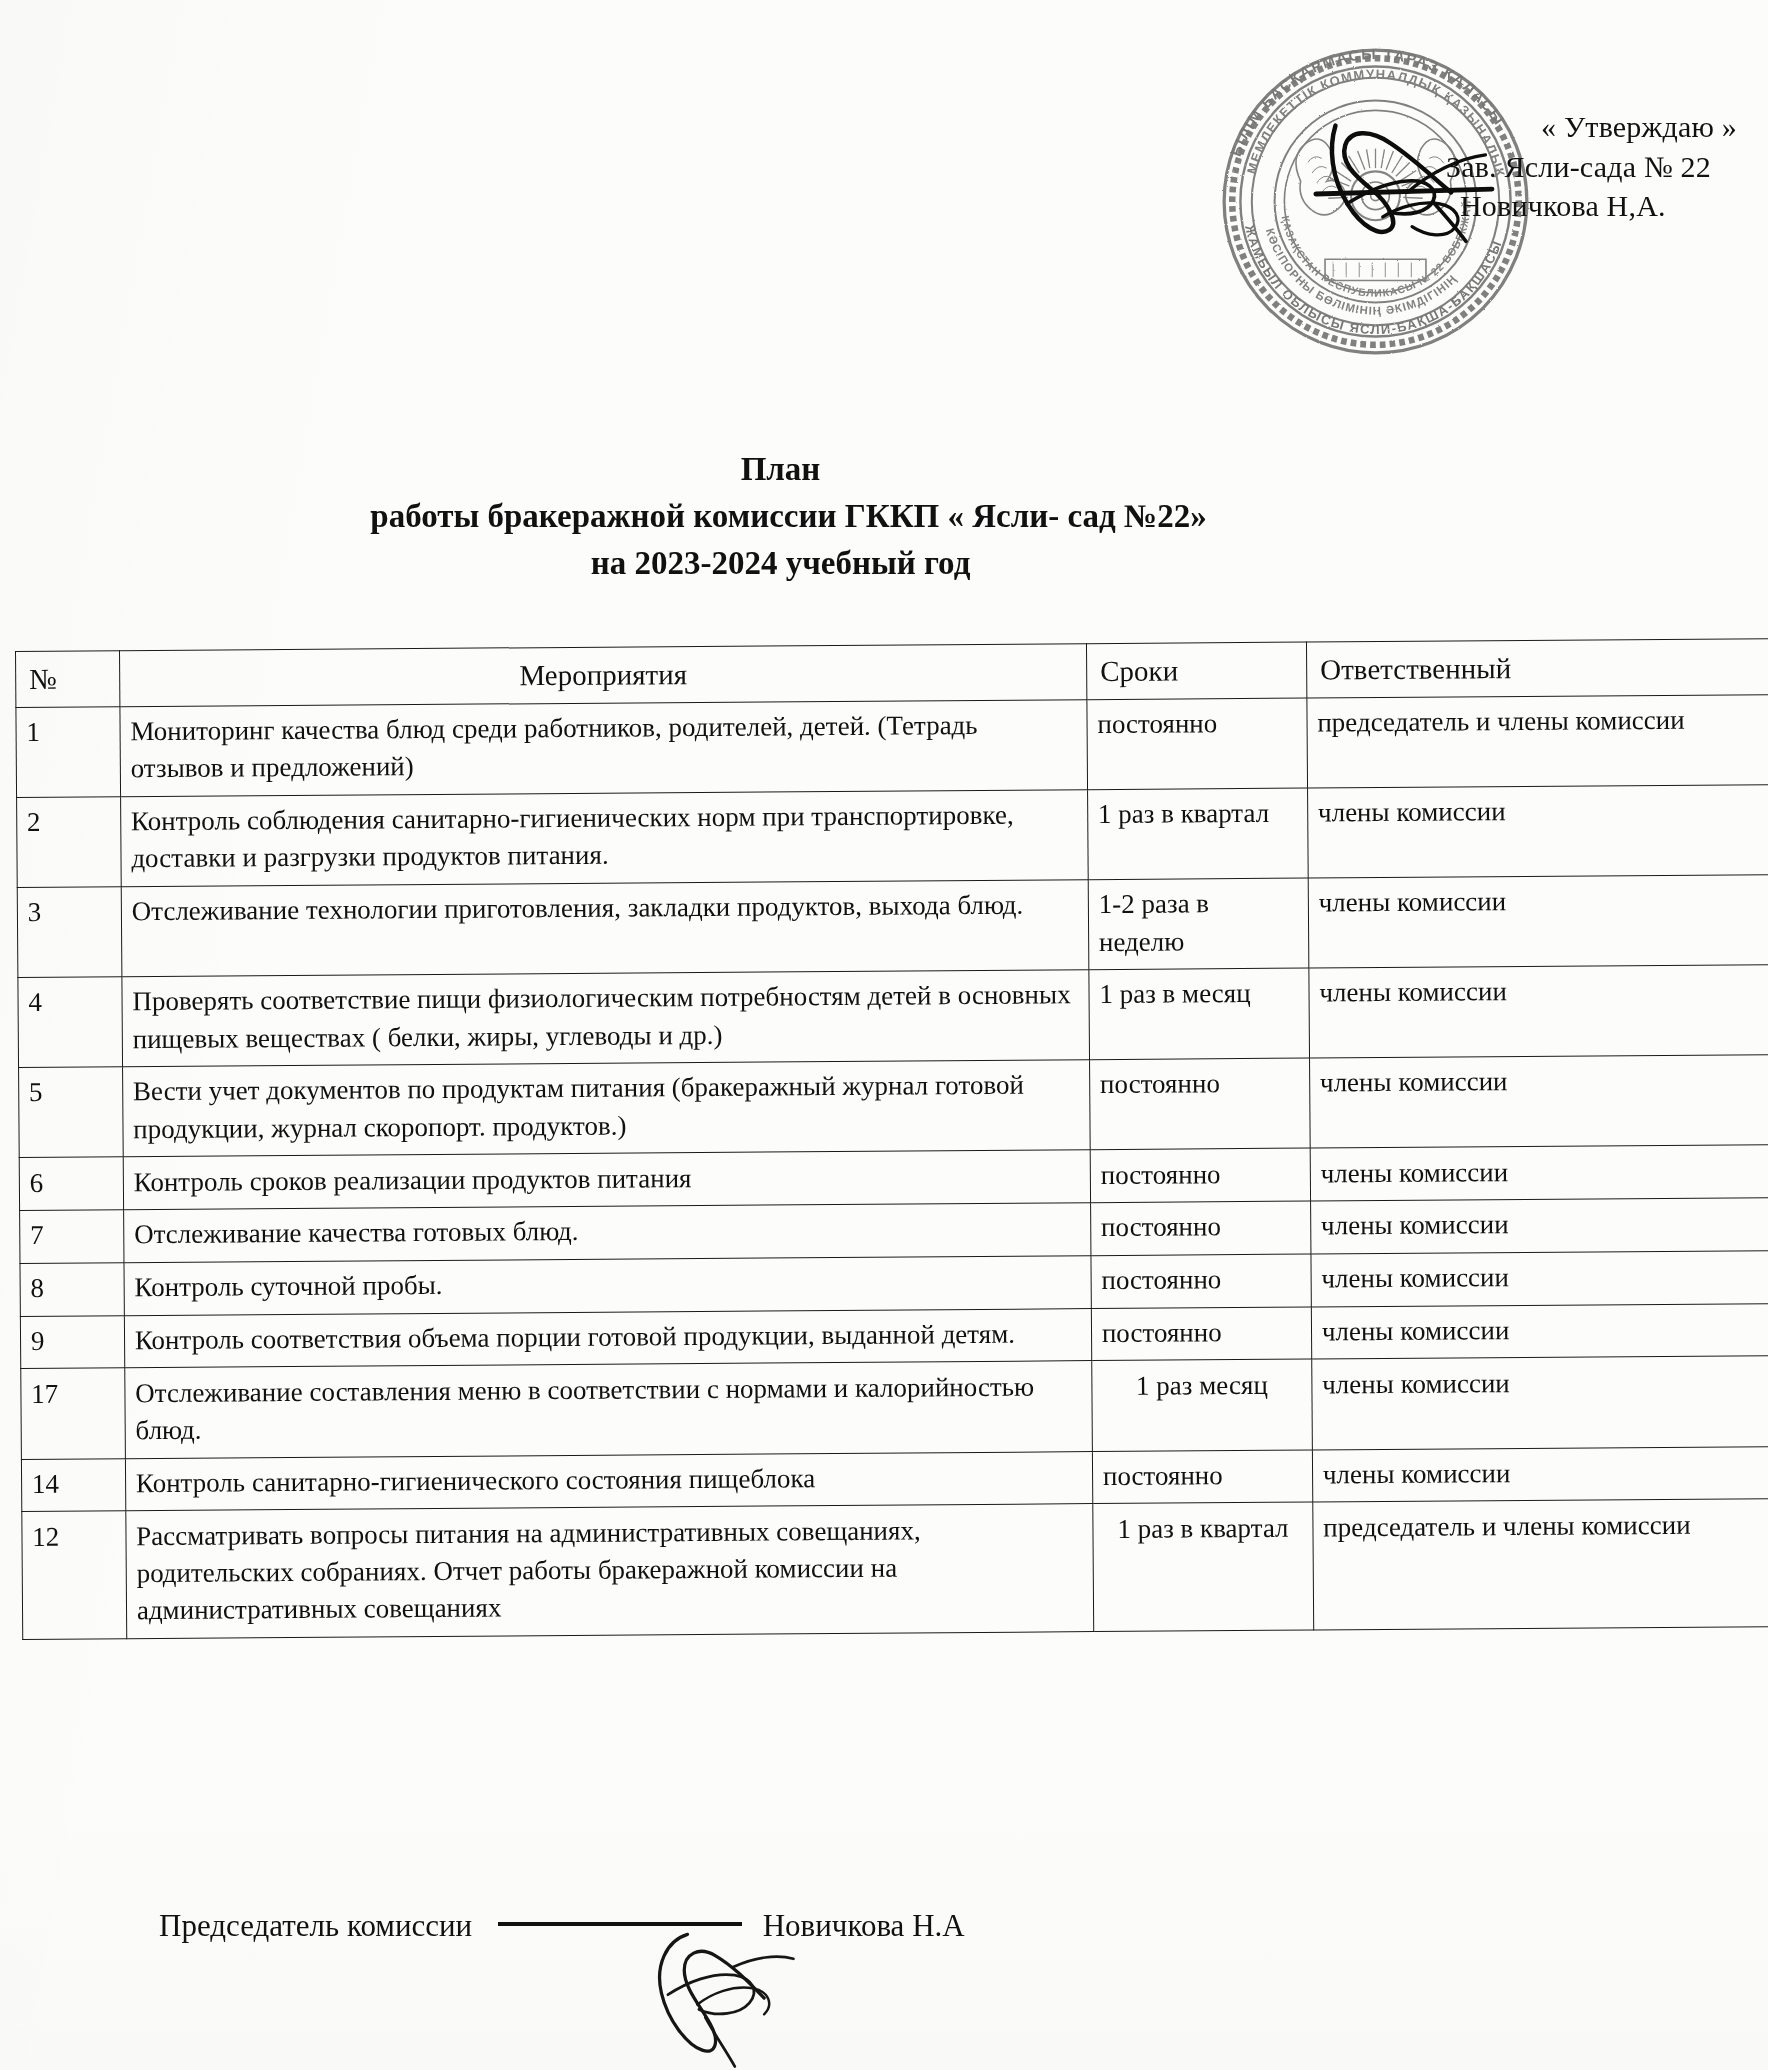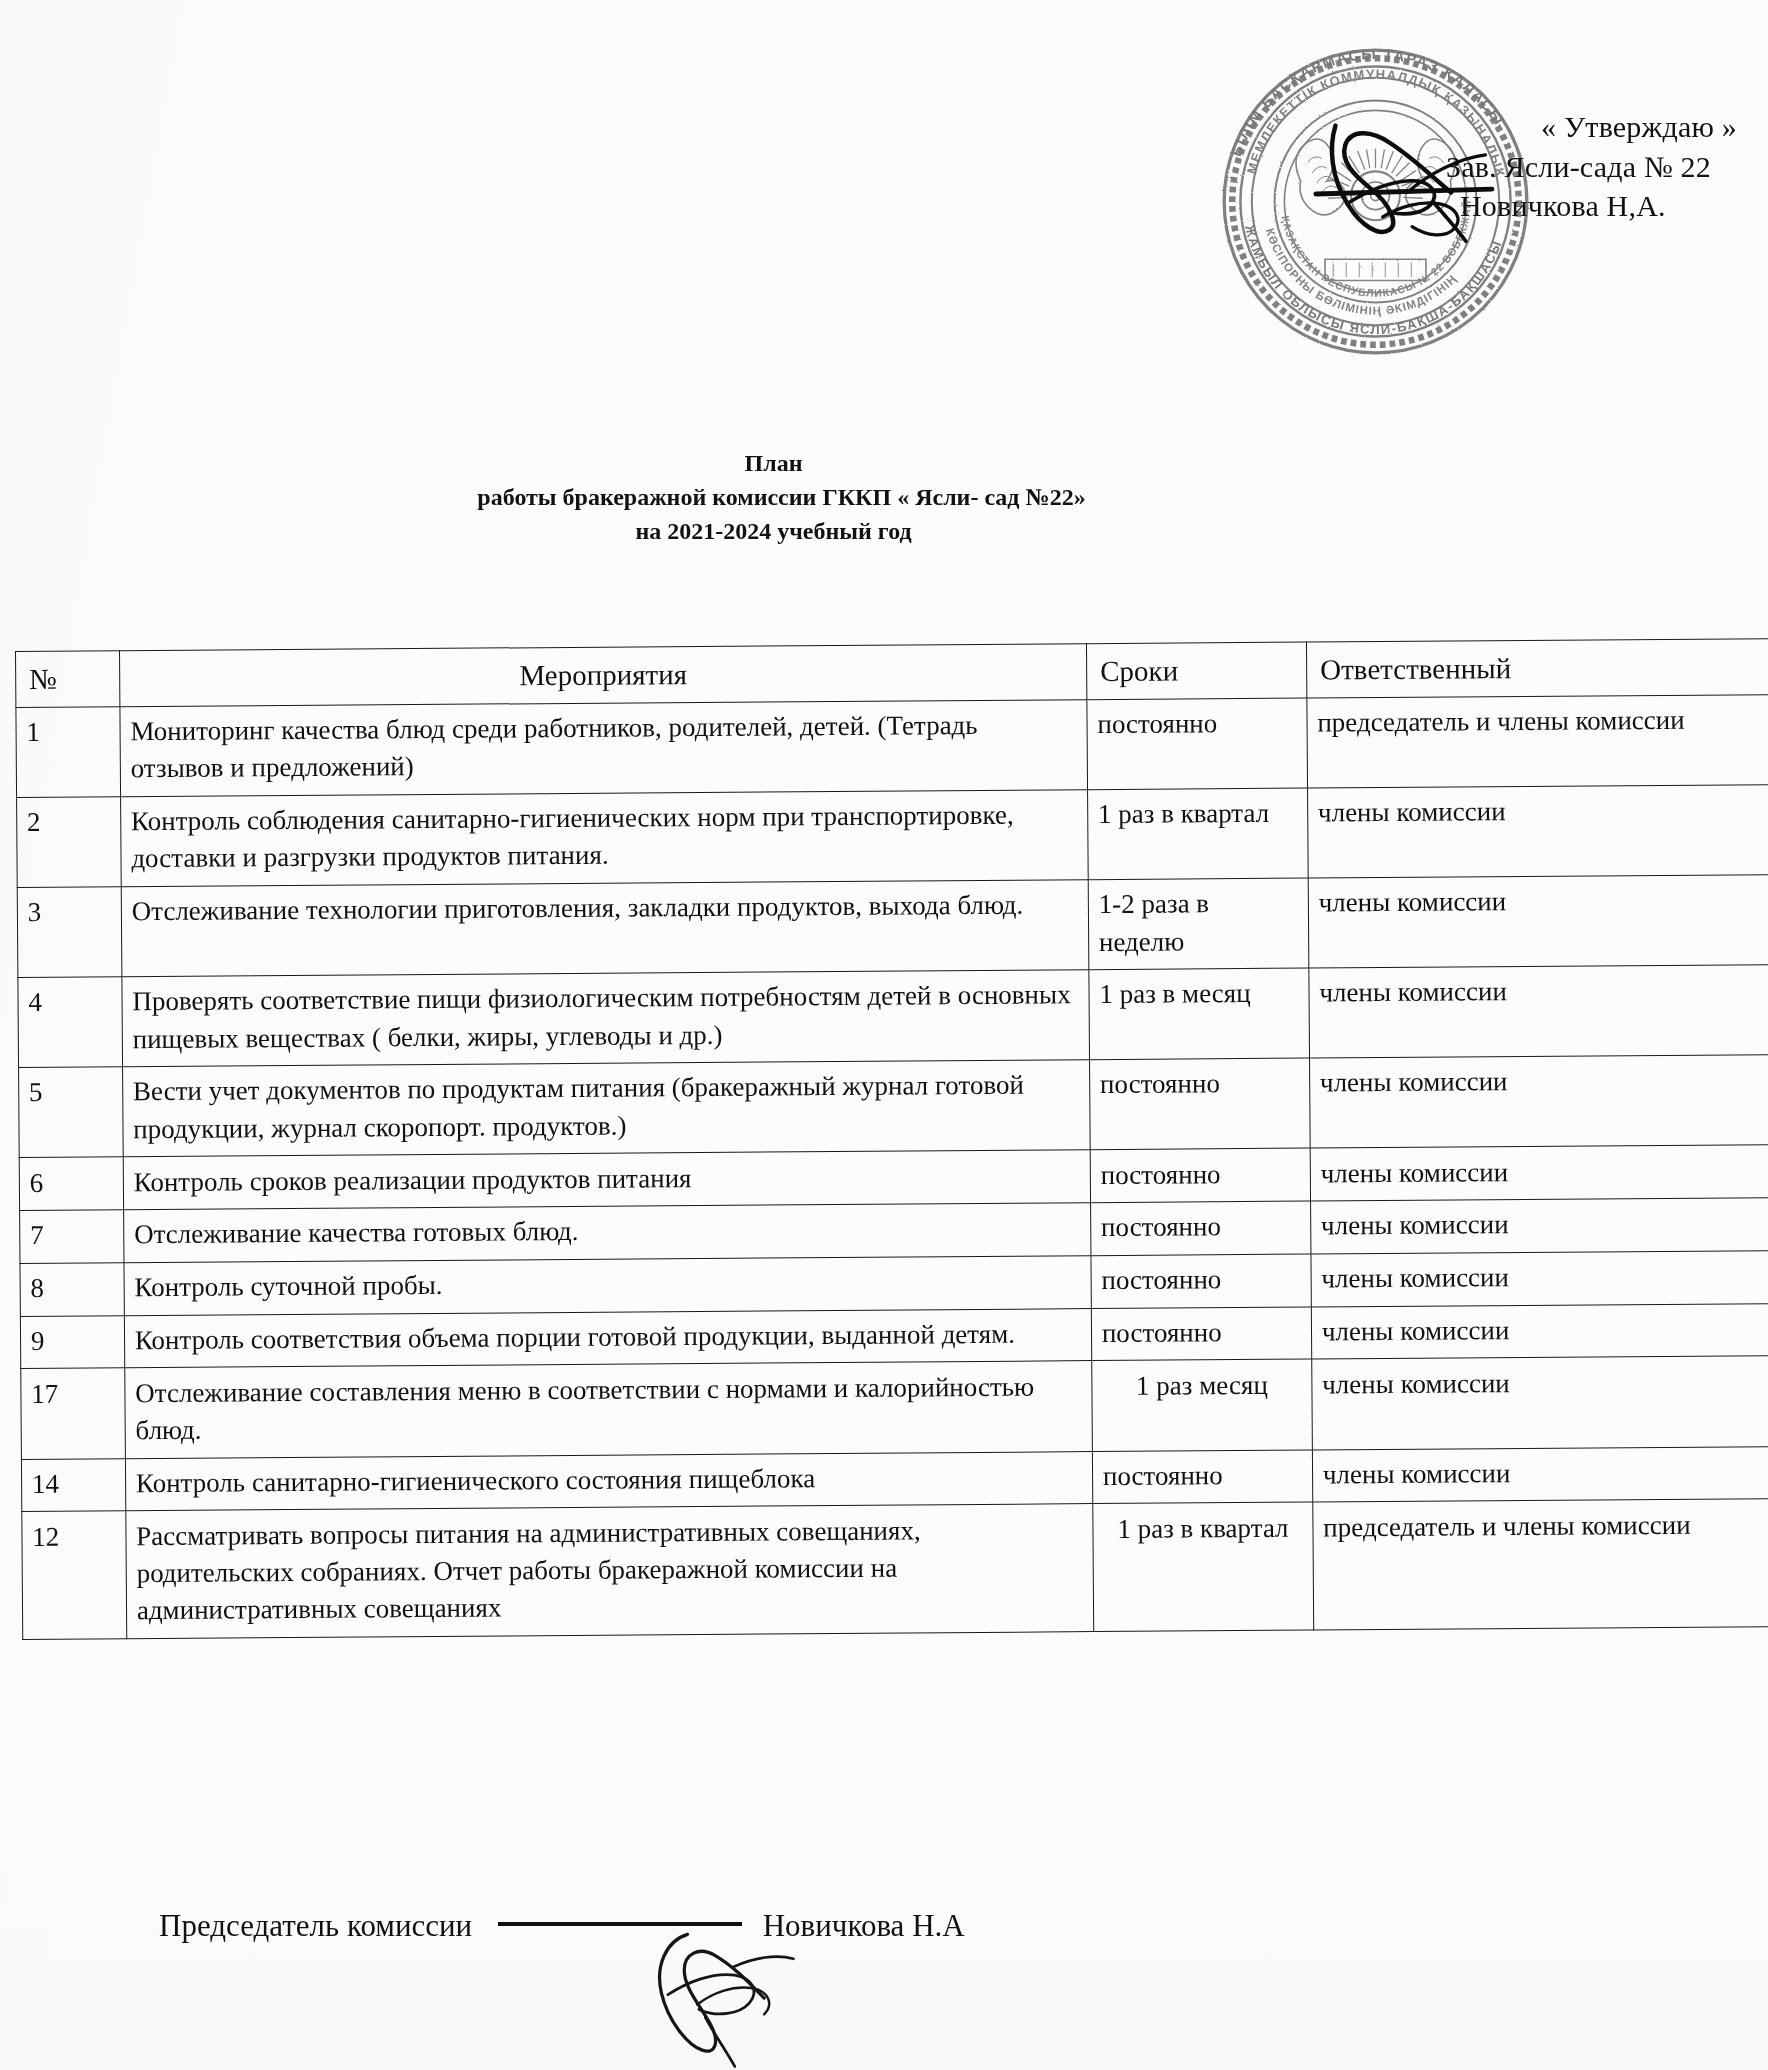--- a/index.html
+++ b/index.html
@@ -64,26 +64,26 @@
     left: 1311px;
     top: 114px;
     width: 269px;
     height: 147px;
     z-index: 5;
   }
 
   
   .doc-title {
     position: absolute;
-    left: 8px;
+    left: 15px;
     top: 446px;
     width: 1531px;
     text-align: center;
     font-weight: bold;
-    font-size: 24px;
+    font-size: 33px;
     line-height: 1.42;
   }
   .doc-title .t1 { display: block; }
   .doc-title .t2 { display: block; margin-left: 16px; }
   .doc-title .t3 { display: block; }
 
   
   .plan-table-wrap {
     position: absolute;
     left: 14.7px;
@@ -271,21 +271,21 @@
       <path d="M 118,96 C 146,72 182,54 214,50" stroke-width="4"></path>
       <path d="M 6,98 L 222,92" stroke-width="6"></path>
       <path d="M 150,108 C 166,126 180,142 190,156" stroke-width="4.5"></path>
     </g>
   </svg>
 </div>
 
 <div class="doc-title">
   <span class="t1">План</span>
   <span class="t2">работы бракеражной  комиссии   ГККП « Ясли- сад №22»</span>
-  <span class="t3">на 2021-2024 учебный год</span>
+  <span class="t3">на 2023-2024 учебный год</span>
 </div>
 
 <div class="plan-table-wrap">
   <table class="plan-table">
     <colgroup>
       <col class="c-num">
         <col class="c-act">
         <col class="c-term">
         <col class="c-resp">
     </colgroup>

